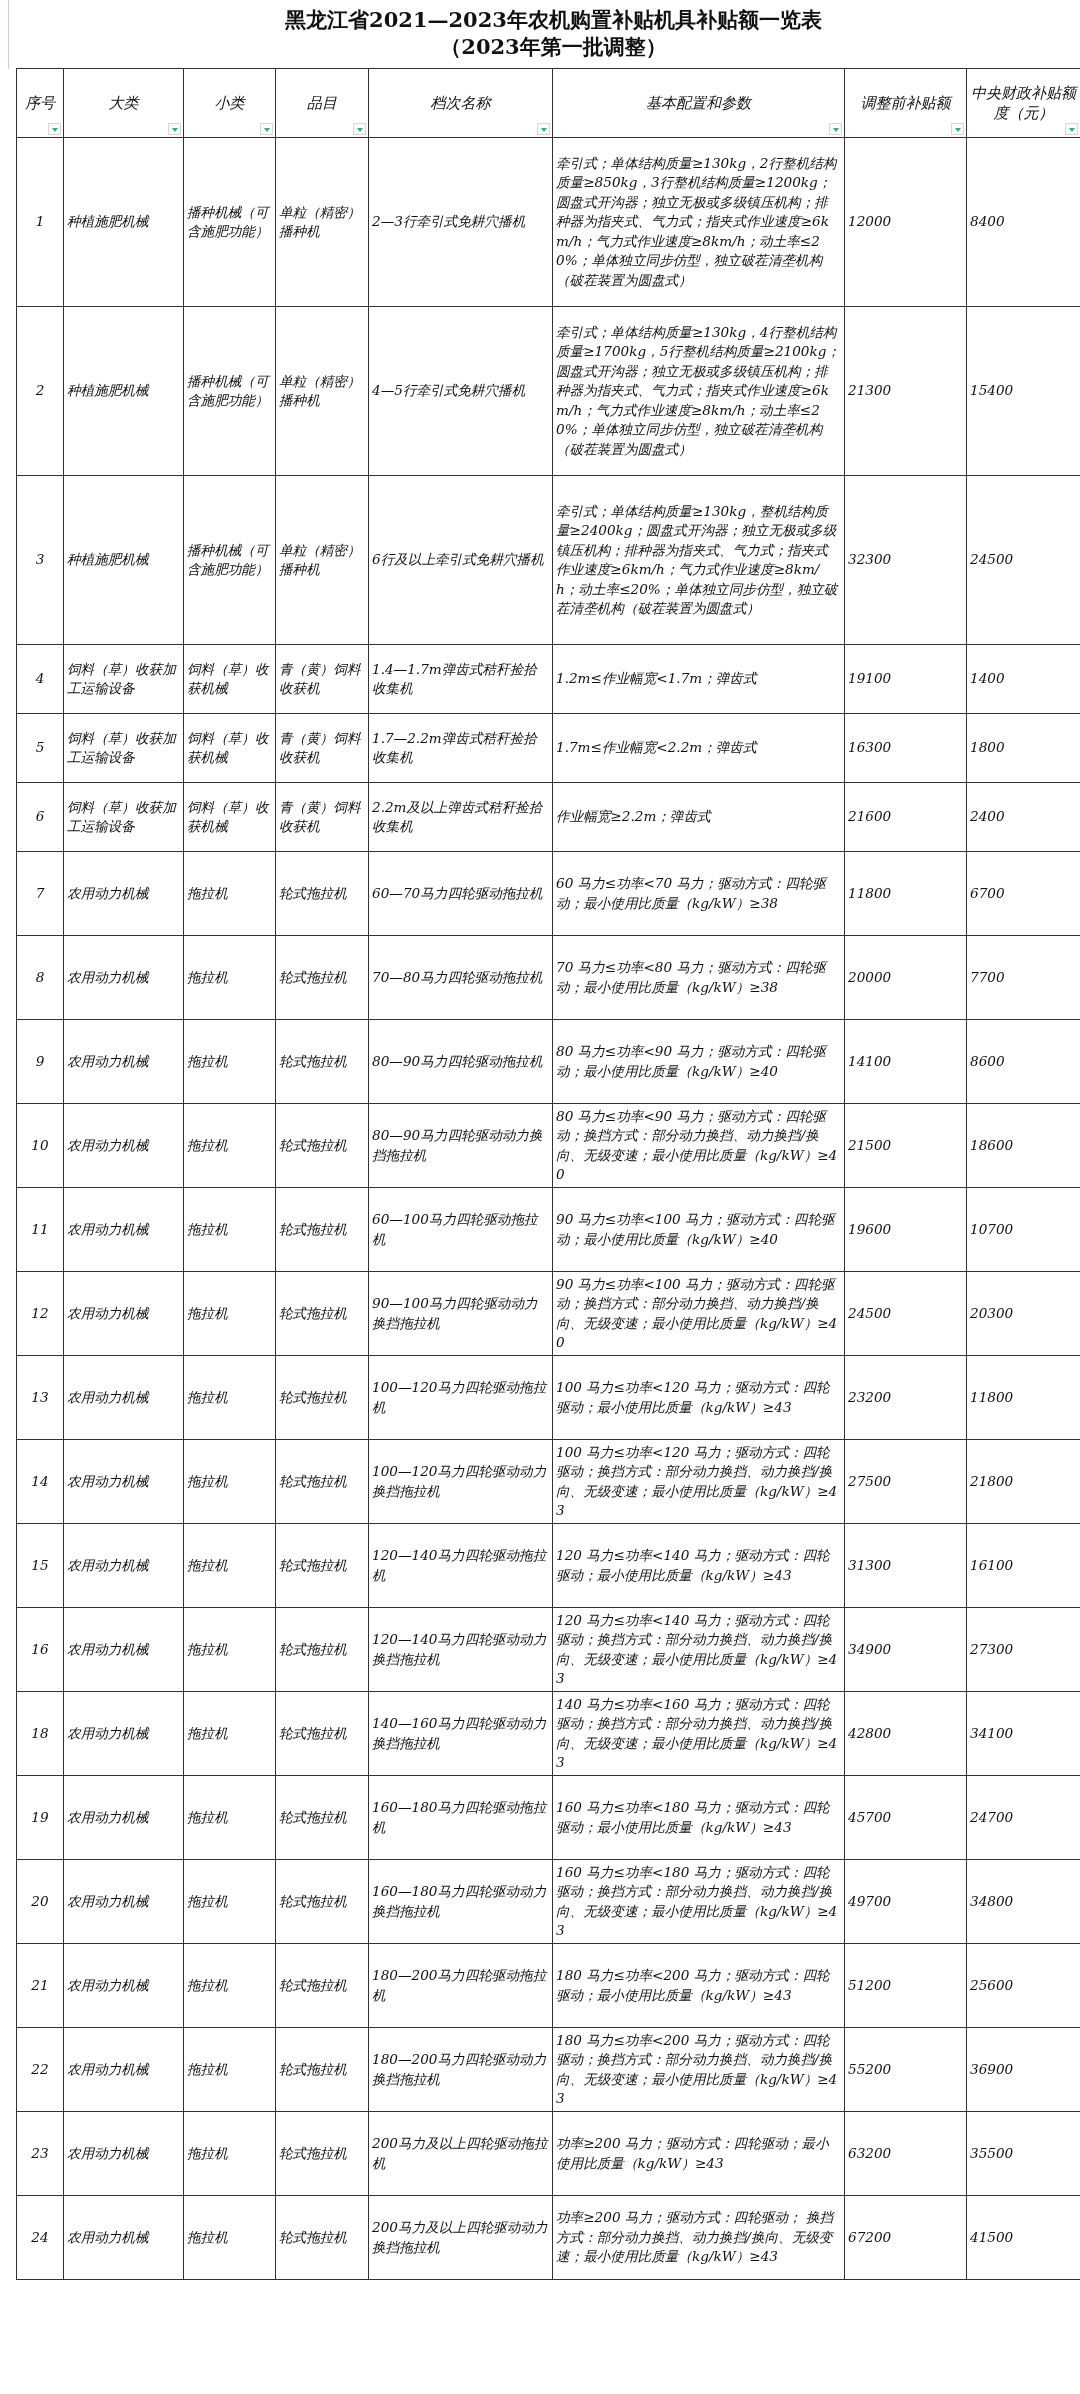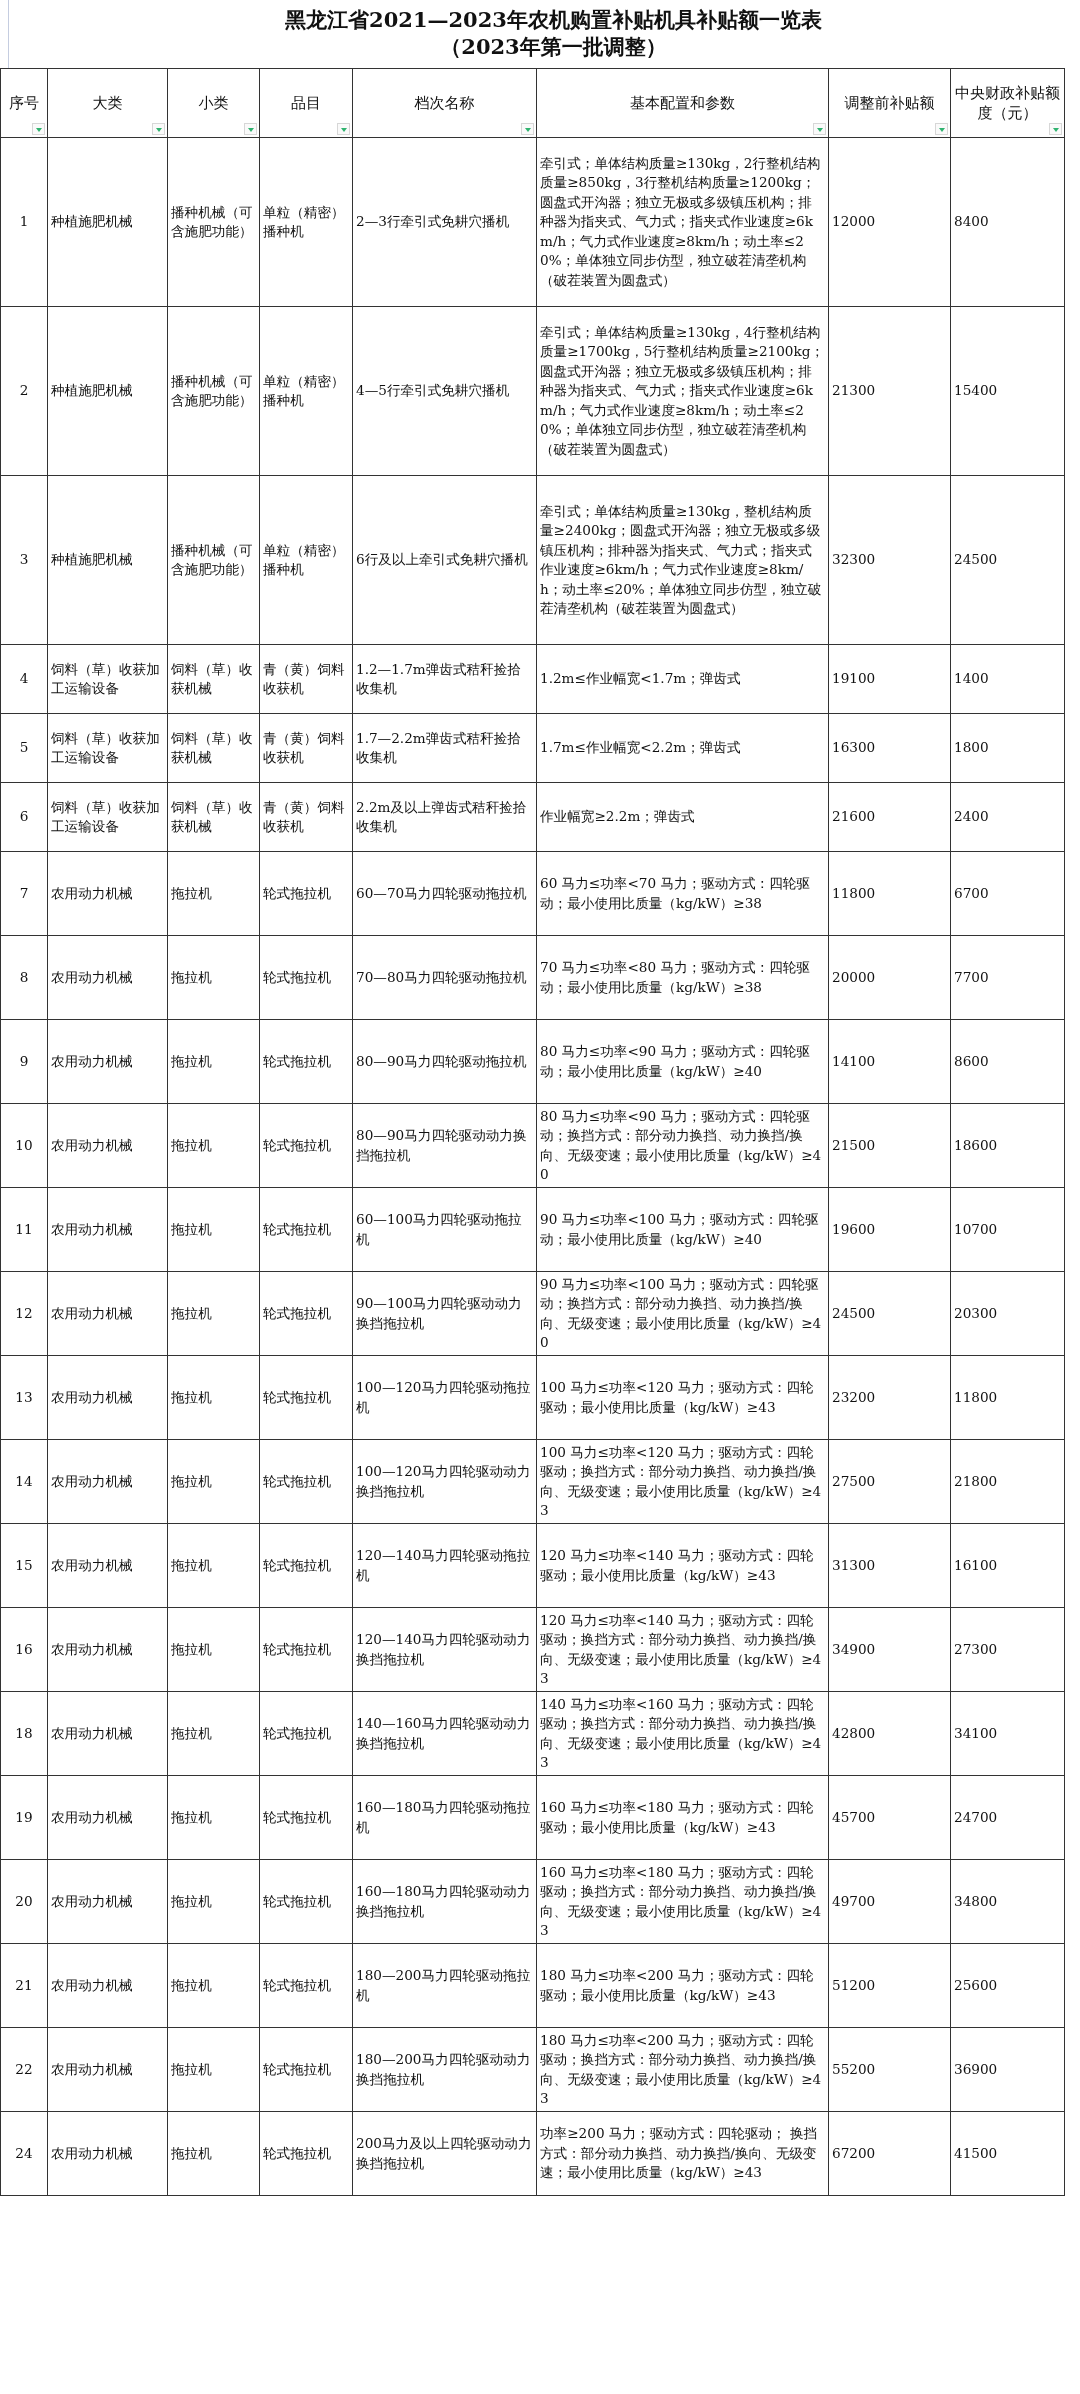--- a/index.html
+++ b/index.html
@@ -2,22 +2,22 @@
 <html><head>
 <meta charset="utf-8">
 <style>
   html, body { margin: 0; padding: 0; background: #ffffff; }
   body { width: 1080px; height: 2394px; position: relative; overflow: hidden;
          font-family: "DejaVu Serif", "Liberation Serif", serif; color: #111; }
   .left-guide { position: absolute; left: 8px; top: 0; width: 1px; height: 69px; background: #c5cde0; }
   .title { position: absolute; left: 8px; width: 1063px; top: 6px; text-align: center;
            font-size: 21px; line-height: 27px; font-weight: bold; letter-spacing: 0px; }
   .title .line { display: block; padding-left: 28px; }
-  table.grid { position: absolute; left: 0; top: 68px; width: 1064px; border-collapse: collapse;
-               table-layout: fixed; }
+  table.grid { position: absolute; left: 16px; top: 68px; width: 1064px; border-collapse: collapse;
+               table-layout: fixed; font-style: italic; }
   table.grid td, table.grid th { border: 1.5px solid #333; padding: 0 3px; font-size: 13.6px;
                line-height: 19.5px; vertical-align: middle; overflow: hidden; word-break: break-all; }
   table.grid th { font-weight: normal; font-size: 15px; text-align: center; position: relative;
                   height: 68px; padding: 0 2px; line-height: 20px; }
   .filter-btn { position: absolute; right: 2px; bottom: 2px; width: 13px; height: 12px;
                 border: 1px solid #d7d7d7; background: #fafafa; box-sizing: border-box; }
   .filter-btn::after { content: ""; position: absolute; left: 3px; top: 4px; width: 0; height: 0;
                 border-left: 3px solid transparent; border-right: 3px solid transparent;
                 border-top: 4px solid #2fb36f; }
   td.c-idx { text-align: center; }
@@ -89,21 +89,21 @@
         <td>6行及以上牵引式免耕穴播机</td>
         <td class="c-spec">牵引式；单体结构质量≥130kg，整机结构质量≥2400kg；圆盘式开沟器；独立无极或多级镇压机构；排种器为指夹式、气力式；指夹式作业速度≥6km/h；气力式作业速度≥8km/h；动土率≤20%；单体独立同步仿型，独立破茬清垄机构（破茬装置为圆盘式）</td>
         <td class="c-num">32300</td>
         <td class="c-num">24500</td>
       </tr>
       <tr class="h70">
         <td class="c-idx">4</td>
         <td>饲料（草）收获加工运输设备</td>
         <td>饲料（草）收获机械</td>
         <td>青（黄）饲料收获机</td>
-        <td>1.2—1.7m弹齿式秸秆捡拾收集机</td>
+        <td>1.4—1.7m弹齿式秸秆捡拾收集机</td>
         <td class="c-spec">1.2m≤作业幅宽&lt;1.7m；弹齿式</td>
         <td class="c-num">19100</td>
         <td class="c-num">1400</td>
       </tr>
       <tr class="h70">
         <td class="c-idx">5</td>
         <td>饲料（草）收获加工运输设备</td>
         <td>饲料（草）收获机械</td>
         <td>青（黄）饲料收获机</td>
         <td>1.7—2.2m弹齿式秸秆捡拾收集机</td>
@@ -265,20 +265,30 @@
         <td class="c-idx">22</td>
         <td>农用动力机械</td>
         <td>拖拉机</td>
         <td>轮式拖拉机</td>
         <td>180—200马力四轮驱动动力换挡拖拉机</td>
         <td class="c-spec">180 马力≤功率&lt;200 马力；驱动方式：四轮驱动；换挡方式：部分动力换挡、动力换挡/换向、无级变速；最小使用比质量（kg/kW）≥43</td>
         <td class="c-num">55200</td>
         <td class="c-num">36900</td>
       </tr>
       <tr class="h85">
+        <td class="c-idx">23</td>
+        <td>农用动力机械</td>
+        <td>拖拉机</td>
+        <td>轮式拖拉机</td>
+        <td>200马力及以上四轮驱动拖拉机</td>
+        <td class="c-spec">功率≥200 马力；驱动方式：四轮驱动；最小使用比质量（kg/kW）≥43</td>
+        <td class="c-num">63200</td>
+        <td class="c-num">35500</td>
+      </tr>
+      <tr class="h85">
         <td class="c-idx">24</td>
         <td>农用动力机械</td>
         <td>拖拉机</td>
         <td>轮式拖拉机</td>
         <td>200马力及以上四轮驱动动力换挡拖拉机</td>
         <td class="c-spec">功率≥200 马力；驱动方式：四轮驱动； 换挡方式：部分动力换挡、动力换挡/换向、无级变速；最小使用比质量（kg/kW）≥43</td>
         <td class="c-num">67200</td>
         <td class="c-num">41500</td>
       </tr>
     </tbody>

